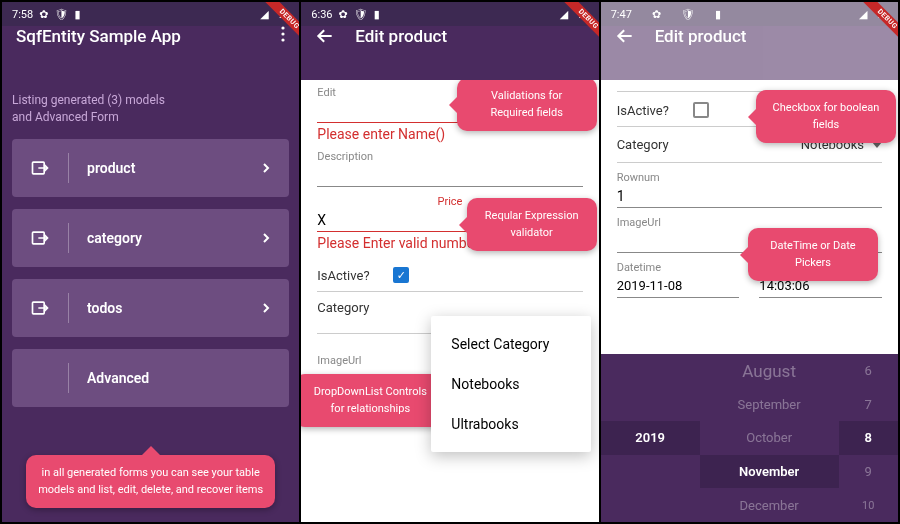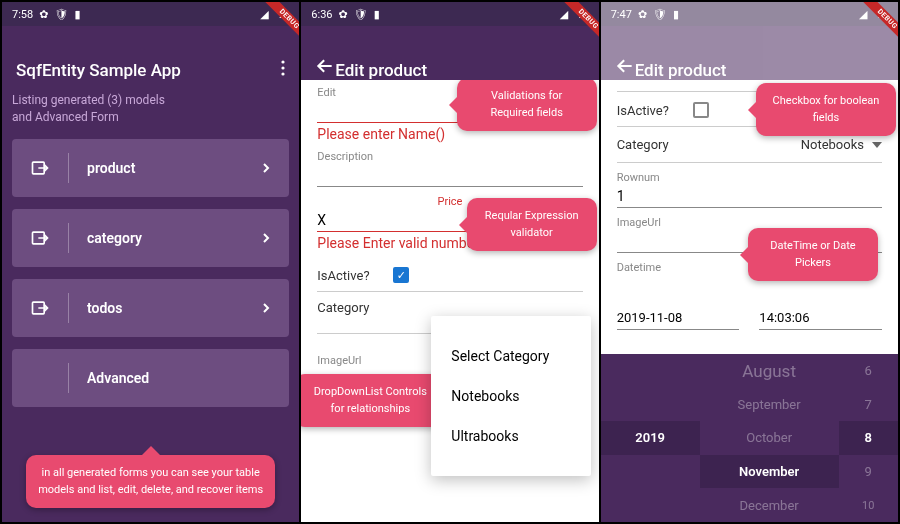--- a/index.html
+++ b/index.html
@@ -3,21 +3,21 @@
 <meta charset="utf-8">
 <style>
   * { box-sizing: border-box; margin: 0; padding: 0; font-family: -apple-system, Roboto, sans-serif; }
   body { background: #000; width: 900px; height: 524px; display: flex; gap: 2px; padding: 2px; overflow: hidden; }
   .phone { flex: 1; background: #fff; position: relative; overflow: hidden; display: flex; flex-direction: column; }
   .debug-banner { position: absolute; top: 12px; right: -22px; background: #c62828; color: #fff; font-size: 7px; padding: 1px 20px; transform: rotate(45deg); z-index: 20; font-weight: 600; letter-spacing: 0.5px; }
   .status-bar { background: #3d2952; color: #fff; height: 24px; display: flex; align-items: center; padding: 0 10px; font-size: 11px; justify-content: space-between; }
   .status-bar.dim { opacity: 0.55; }
   .status-icons { display: flex; gap: 5px; align-items: center; }
   .status-icons svg, .status-icons span { width: 12px; height: 12px; }
-  .appbar { background: #4a2a5e; color: #fff; height: 54px; display: flex; align-items: flex-end; padding: 0 14px; }
+  .appbar { background: #4a2a5e; color: #fff; height: 54px; display: flex; align-items: flex-start; padding: 0 14px; gap: 20px; }
   .appbar.dim { opacity: 0.55; }
   .appbar-title { font-size: 17px; font-weight: 500; }
   .appbar-back { cursor: pointer; }
   .appbar-more { margin-left: auto; cursor: pointer; }
   
   .s1-body { background: #4a2a5e; flex: 1; padding: 12px 10px; display: flex; flex-direction: column; gap: 12px; position: relative; }
   .s1-sub { color: #c8a8d8; font-size: 12px; line-height: 1.4; margin-bottom: 1px; }
   .model-btn { background: #6d4d80; color: #fff; border-radius: 4px; height: 58px; display: flex; align-items: center; padding: 0 18px; gap: 18px; cursor: pointer; }
   .model-btn .lbl { font-size: 14px; font-weight: 600; flex: 1; }
   .callout { position: absolute; background: #e84a6f; color: #fff; font-size: 11px; border-radius: 10px; padding: 10px 12px; text-align: center; line-height: 1.5; z-index: 10; box-shadow: 0 2px 6px rgba(0,0,0,0.3); }
@@ -28,23 +28,23 @@
   .field { margin-bottom: 8px; }
   .field-label { font-size: 11px; color: #888; }
   .field-label.err { color: #d32f2f; text-align: center; }
   .field-input { width: 100%; border: none; border-bottom: 1px solid #888; font-size: 14px; padding: 4px 0 3px; outline: none; background: transparent; }
   .field-input.err { border-bottom-color: #d32f2f; }
   .field-err { color: #d32f2f; font-size: 14px; margin-top: 3px; }
   .field-row { display: flex; align-items: center; gap: 14px; padding: 8px 0; border-bottom: 1px solid #ccc; font-size: 13px; color: #333; }
   .field-row .k { min-width: 62px; }
   .checkbox { width: 16px; height: 16px; border: 2px solid #1976d2; border-radius: 2px; display: inline-flex; align-items: center; justify-content: center; background: #1976d2; color: #fff; font-size: 11px; }
   .checkbox.empty { background: transparent; border-color: #888; }
-  .dropdown-menu { position: absolute; background: #fff; box-shadow: 0 4px 16px rgba(0,0,0,0.25); border-radius: 2px; padding: 20px 0; z-index: 15; font-size: 14px; }
+  .dropdown-menu { position: absolute; background: #fff; box-shadow: 0 4px 16px rgba(0,0,0,0.25); border-radius: 2px; padding: 8px 0; z-index: 15; font-size: 14px; }
   .dropdown-item { padding: 12px 20px; cursor: pointer; white-space: nowrap; }
-  .dt-row { display: flex; gap: 20px; margin-top: 32px; }
+  .dt-row { display: flex; gap: 20px; }
   .dt-row > div { flex: 1; border-bottom: 1px solid #888; padding: 4px 0; font-size: 13px; }
   .select-row { display: flex; align-items: center; justify-content: space-between; padding: 10px 0; border-bottom: 1px solid #ccc; font-size: 13px; color: #333; }
   .select-val { display: flex; align-items: center; gap: 8px; }
   
   .picker { background: #4a2a5e; color: #fff; position: absolute; bottom: 0; left: 0; right: 0; height: 168px; display: flex; font-size: 13px; }
   .picker-col { flex: 1; display: flex; flex-direction: column; }
   .picker-cell { flex: 1; display: flex; align-items: center; justify-content: center; color: rgba(255,255,255,0.35); }
   .picker-cell.sel { color: #fff; background: #3d2350; font-weight: 600; }
   .chev { width: 10px; height: 10px; }
 </style>
@@ -180,21 +180,21 @@
 
     <div class="callout pointer-left" style="top:-2px;right:2px;width:140px">Validations for Required fields</div>
     <div class="callout pointer-left" style="top:118px;right:2px;width:130px">Reqular Expression validator</div>
     <div class="callout" style="top:294px;left:-6px;width:150px">DropDownList Controls for relationships</div>
   </div>
 </div>
 
 <div class="phone">
   <div class="debug-banner">DEBUG</div>
   <div class="status-bar dim">
-    <div style="display:flex;gap:6px;align-items:flex-end">
+    <div style="display:flex;gap:20px;align-items:flex-end">
       <span>7:47</span>
       <span>✿</span>
       <span>🛡</span>
       <span>▮</span>
     </div>
     <div class="status-icons">
       <span>◢</span>
       <span>▲</span>
     </div>
   </div>
@@ -230,21 +230,21 @@
       <input class="field-input" style="">
     </div>
     <div class="field" style="margin-top:8px">
       <div class="field-label">Datetime</div>
       <div class="dt-row">
         <div>2019-11-08</div>
         <div>14:03:06</div>
       </div>
     </div>
 
-    <div class="callout pointer-left" style="top:3px;right:2px;width:140px">Checkbox for boolean fields</div>
+    <div class="callout pointer-left" style="top:10px;right:2px;width:140px">Checkbox for boolean fields</div>
     <div class="callout pointer-left" style="top:148px;right:20px;width:130px">DateTime or Date Pickers</div>
 
     <div class="picker">
       <div class="picker-col">
         <div class="picker-cell"></div>
         <div class="picker-cell"></div>
         <div class="picker-cell sel">2019</div>
         <div class="picker-cell"></div>
         <div class="picker-cell"></div>
       </div>

